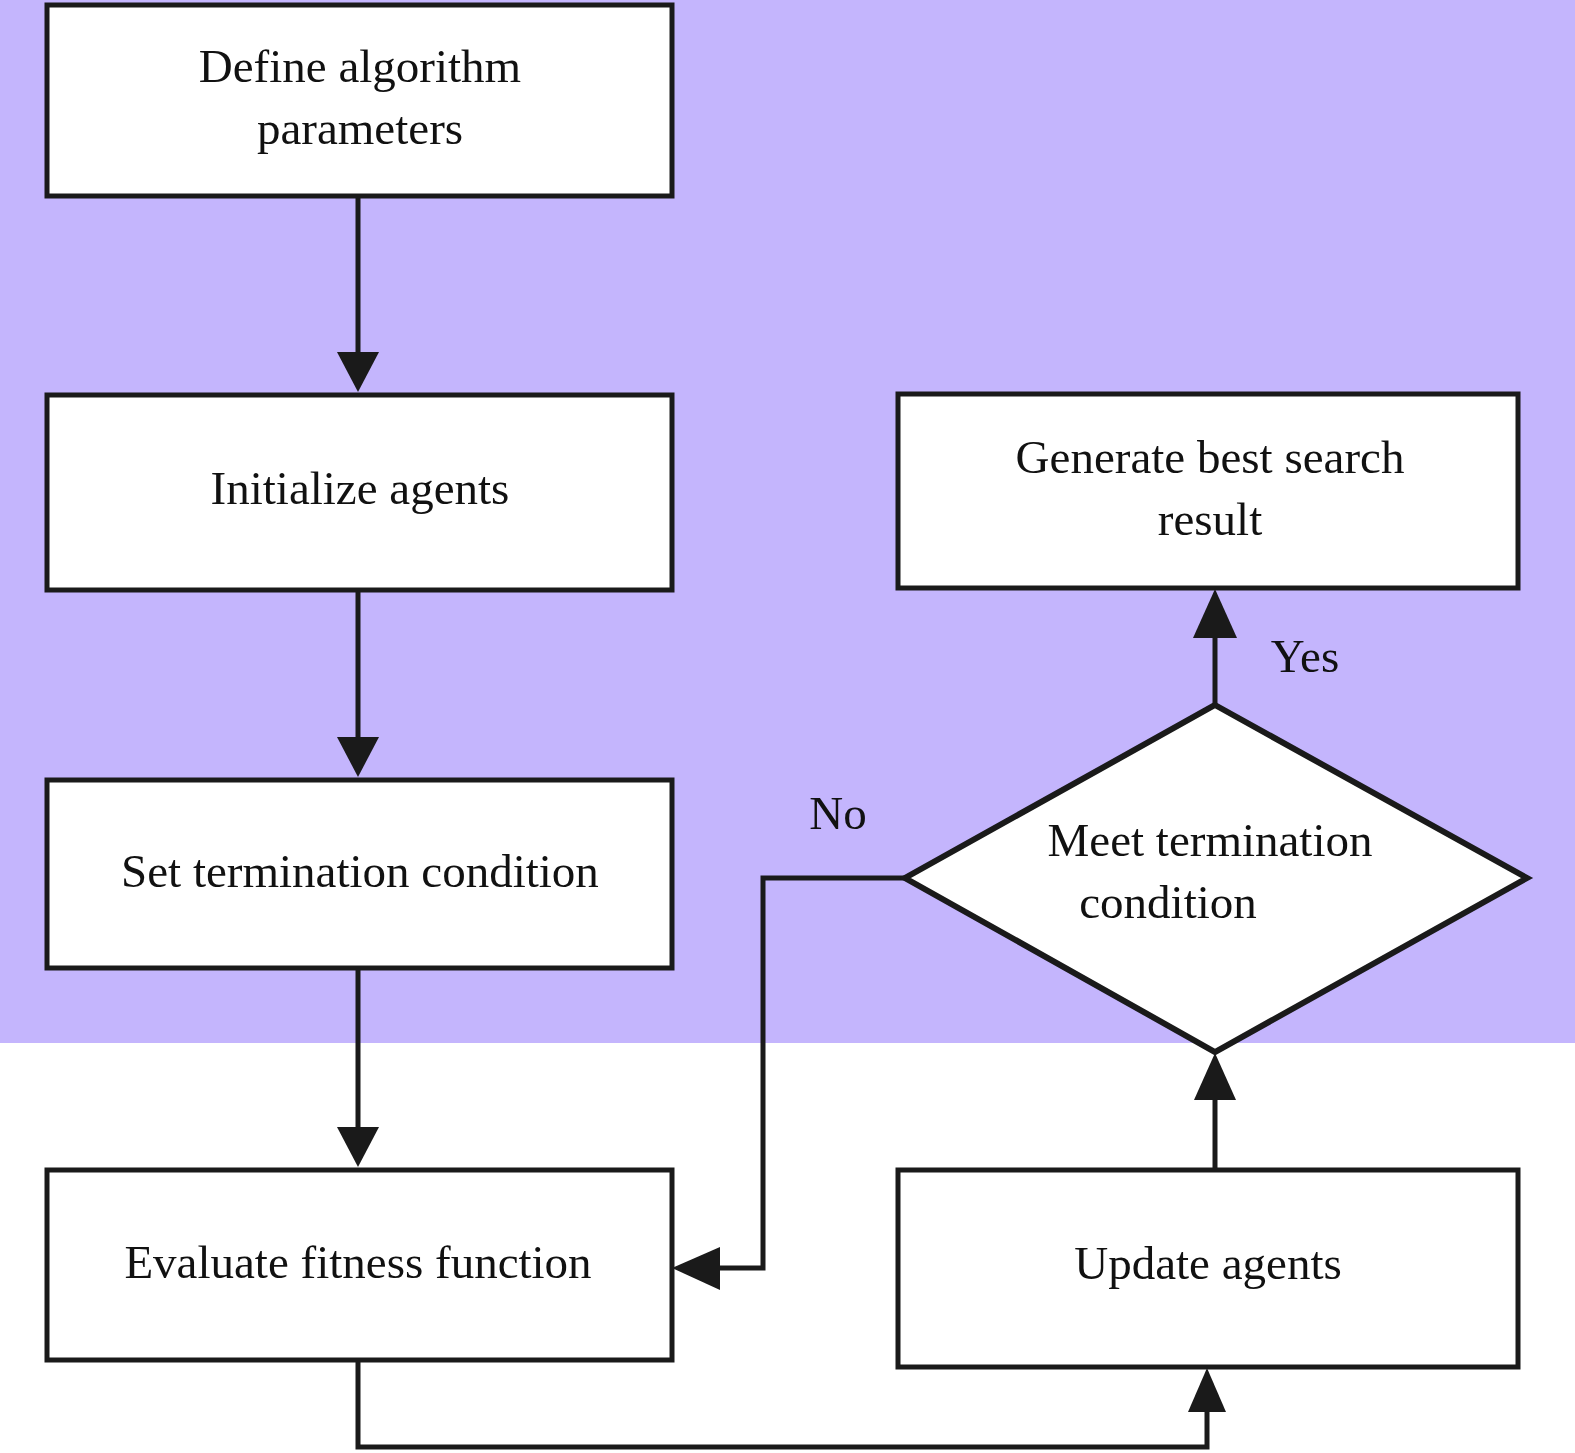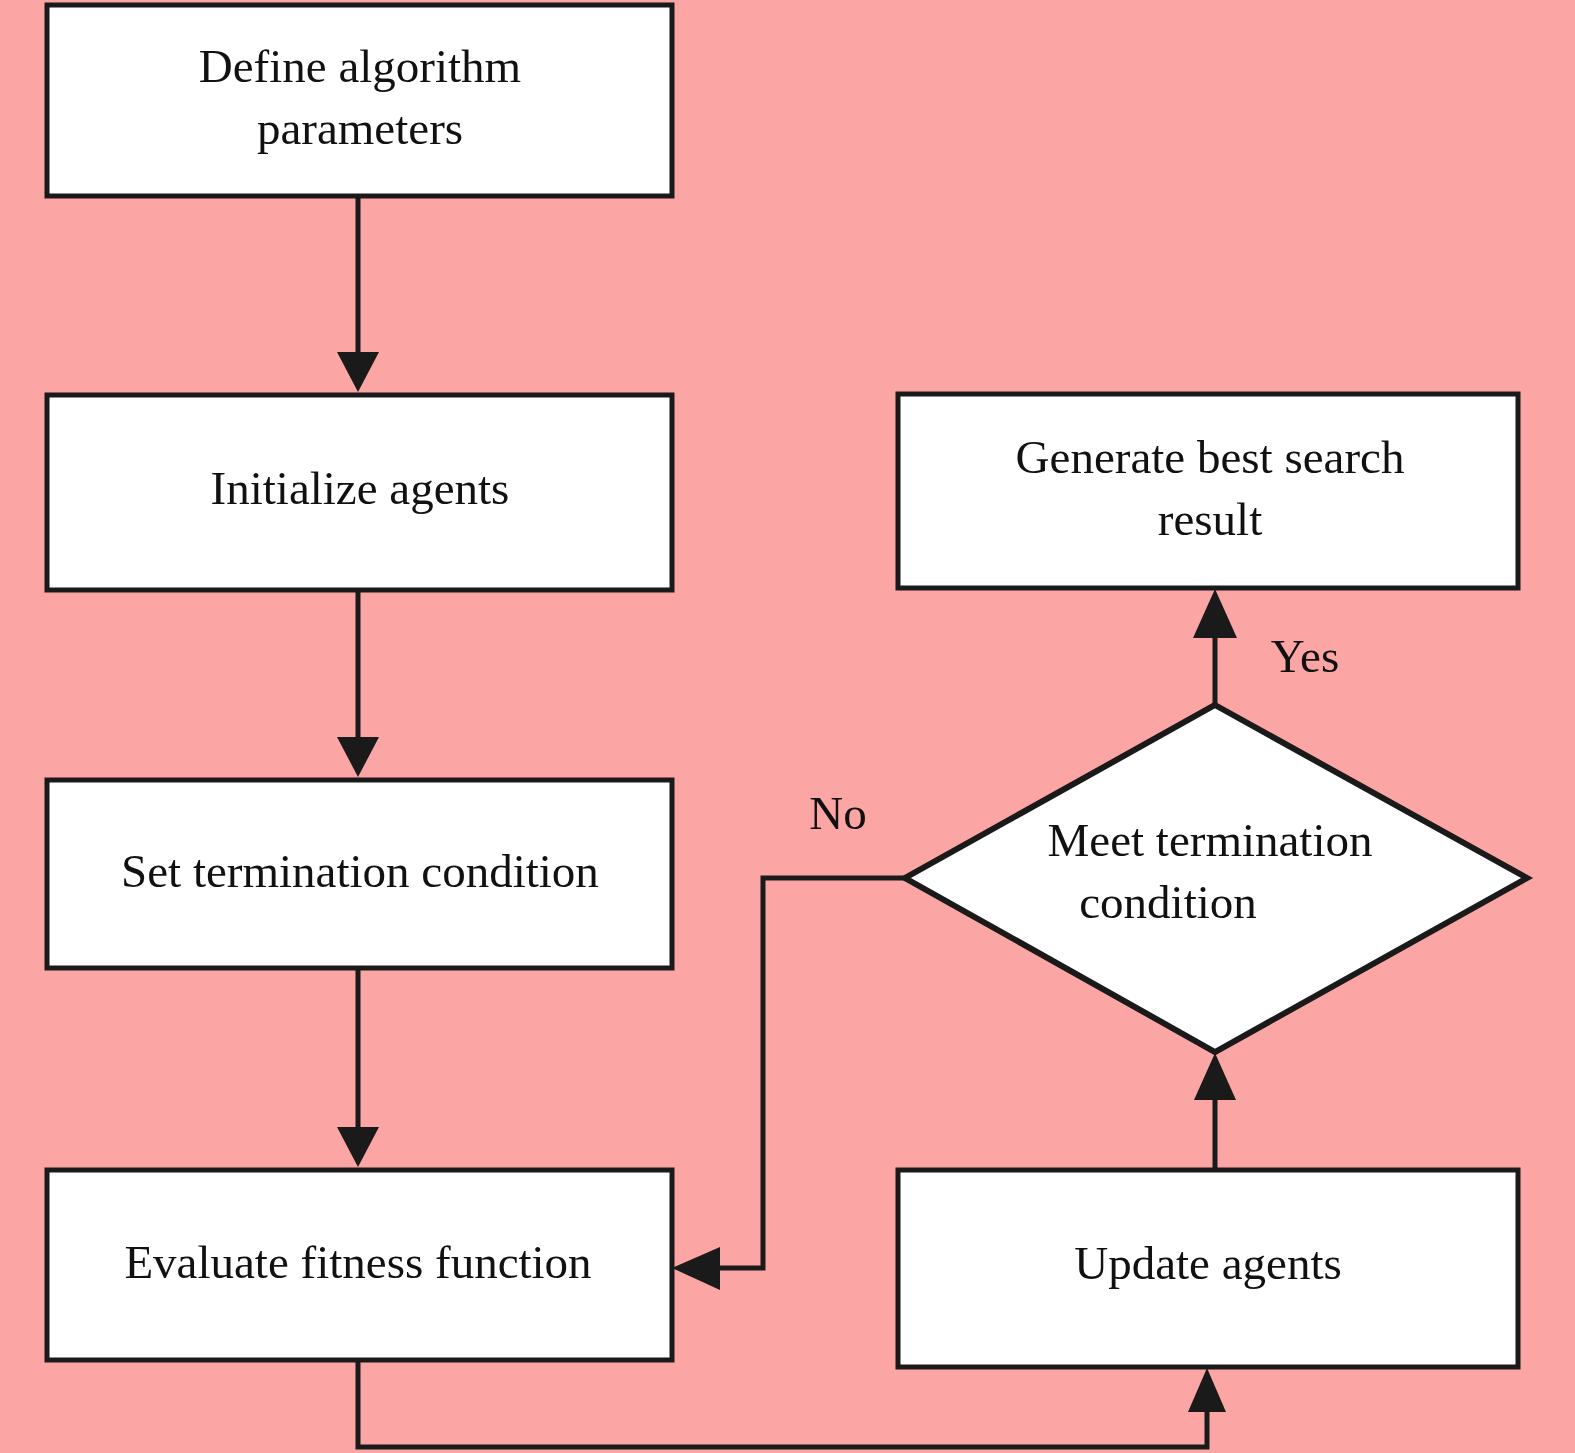--- a/index.html
+++ b/index.html
@@ -9,22 +9,22 @@
   }
   body {
     width: 1575px;
     height: 1453px;
     overflow: hidden;
     font-family: "Liberation Serif", "DejaVu Serif", serif;
   }
   #flow-root {
     position: relative;
     width: 1575px;
-    height: 1453px;
-    background: #fca5a5;
+    height: 1043px;
+    background: #c4b5fd;
   }
   svg#flow-svg {
     position: absolute;
     top: 0;
     left: 0;
     width: 1575px;
     height: 1453px;
     display: block;
   }
   .node-shape {

